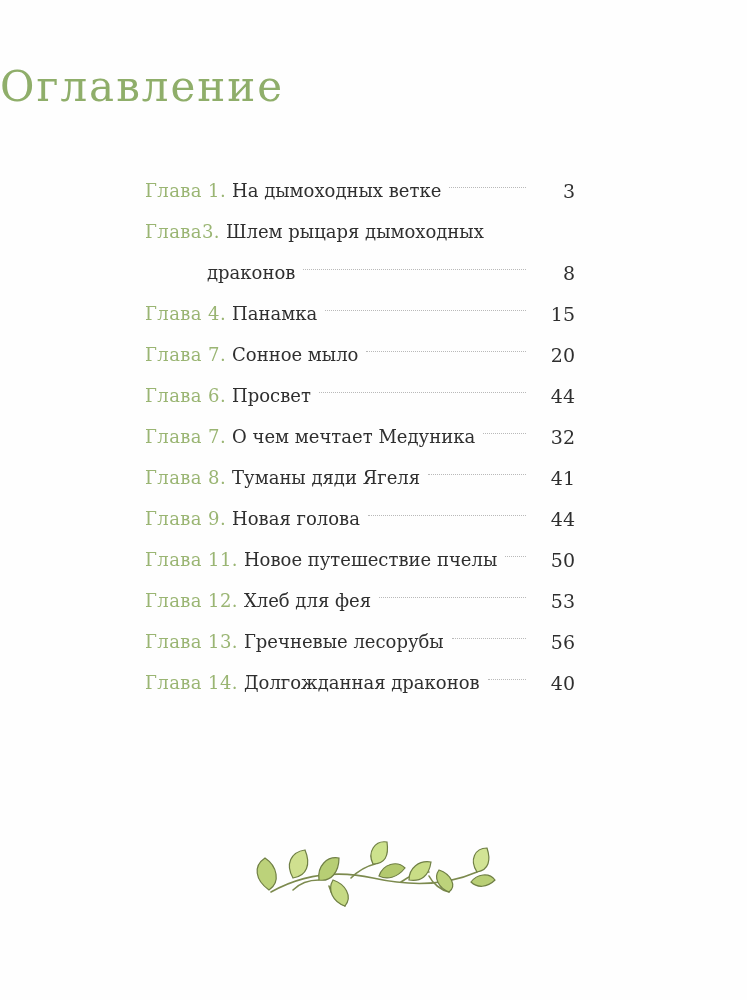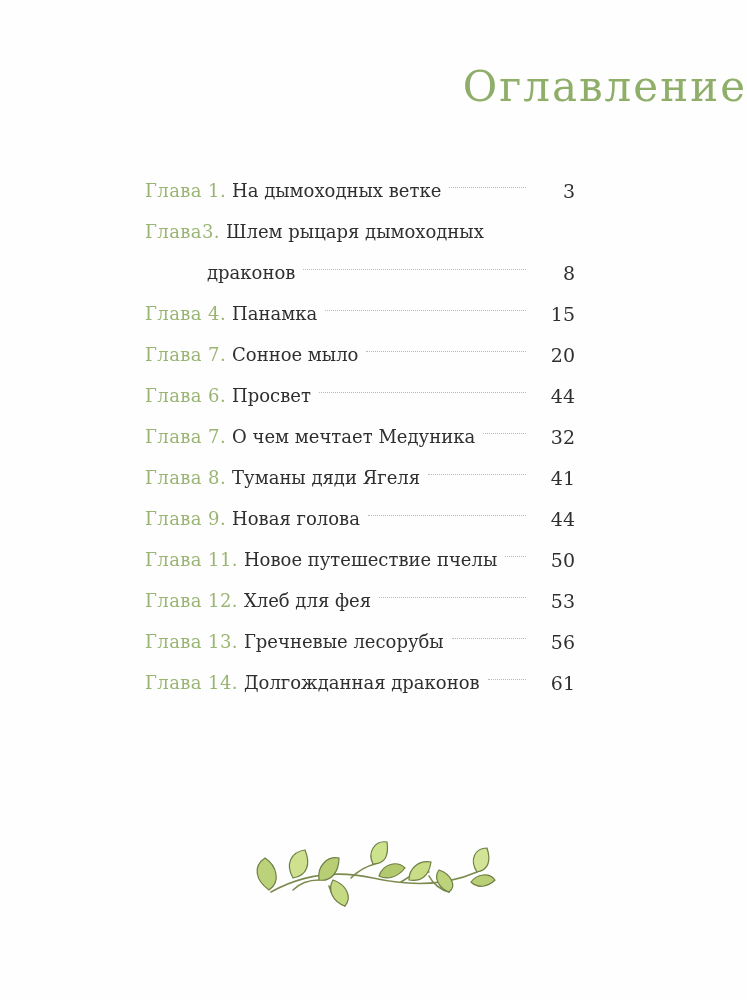--- a/index.html
+++ b/index.html
@@ -22,21 +22,21 @@
     width: 747px;
     height: 1000px;
     background: #fefefe;
   }
 
   .toc-title {
     position: absolute;
     left: 0;
     top: 62px;
     width: 747px;
-    text-align: right;
+    text-align: left;
     font-family: "DejaVu Serif", serif;
     font-size: 42px;
     letter-spacing: 2px;
     color: #8fae6a;
     font-weight: 400;
   }
 
   .toc-list {
     position: absolute;
     left: 145px;
@@ -177,21 +177,21 @@
       <div class="toc-row">
         <span class="chap-label">Глава 13.</span>
         <span class="chap-title">Гречневые лесорубы</span>
         <span class="leader"></span>
         <span class="page-num">56</span>
       </div>
       <div class="toc-row">
         <span class="chap-label">Глава 14.</span>
         <span class="chap-title">Долгожданная драконов</span>
         <span class="leader"></span>
-        <span class="page-num">61</span>
+        <span class="page-num">40</span>
       </div>
     </div>
 
   <div class="ornament">
     <svg viewBox="0 0 280 100" width="280" height="100" aria-hidden="true">
       <g fill="none" stroke="#7c8a4e" stroke-width="1.6" stroke-linecap="round">
         <path d="M38 62 C70 44, 104 40, 140 48 C176 56, 212 56, 244 42"></path>
         <path d="M60 60 C68 52, 76 50, 86 50"></path>
         <path d="M118 48 C126 40, 134 36, 142 34"></path>
         <path d="M168 52 C176 46, 186 42, 196 42"></path>

